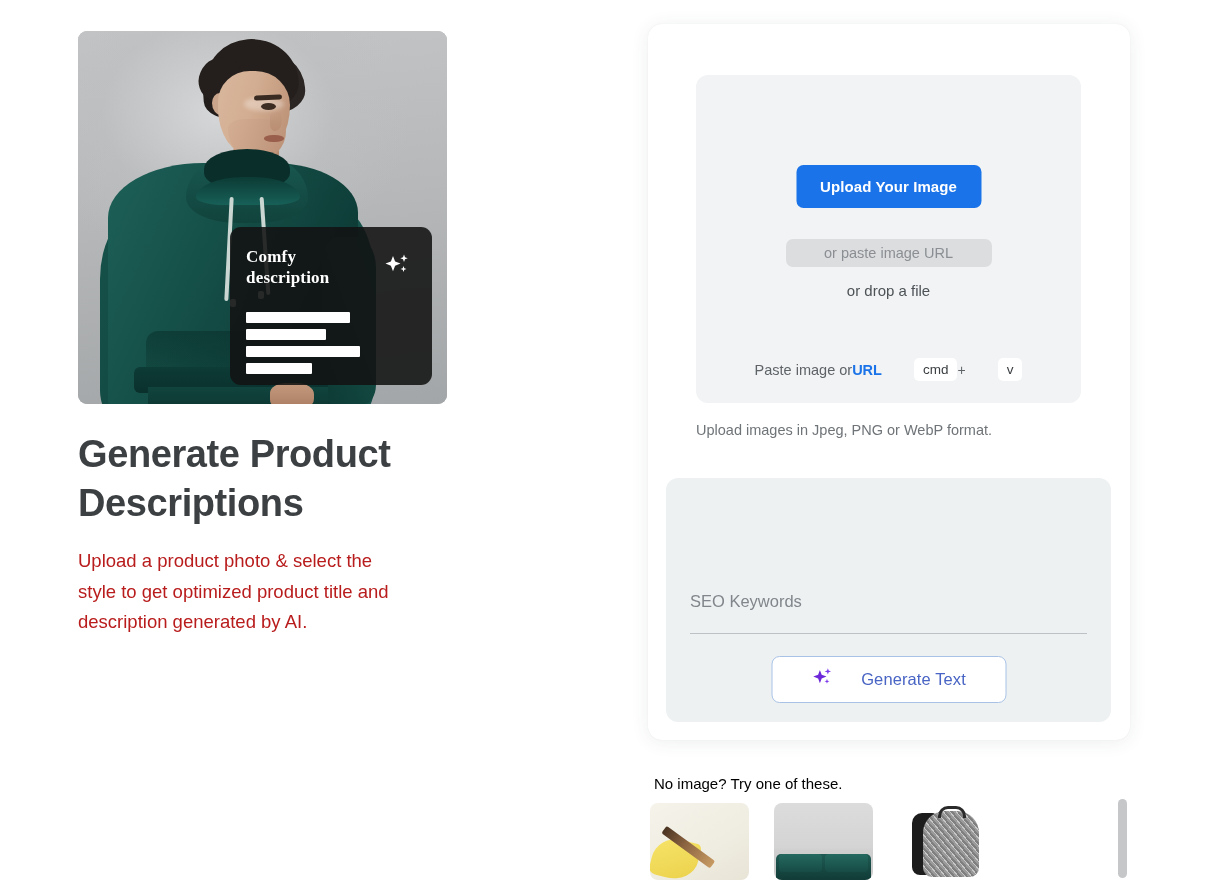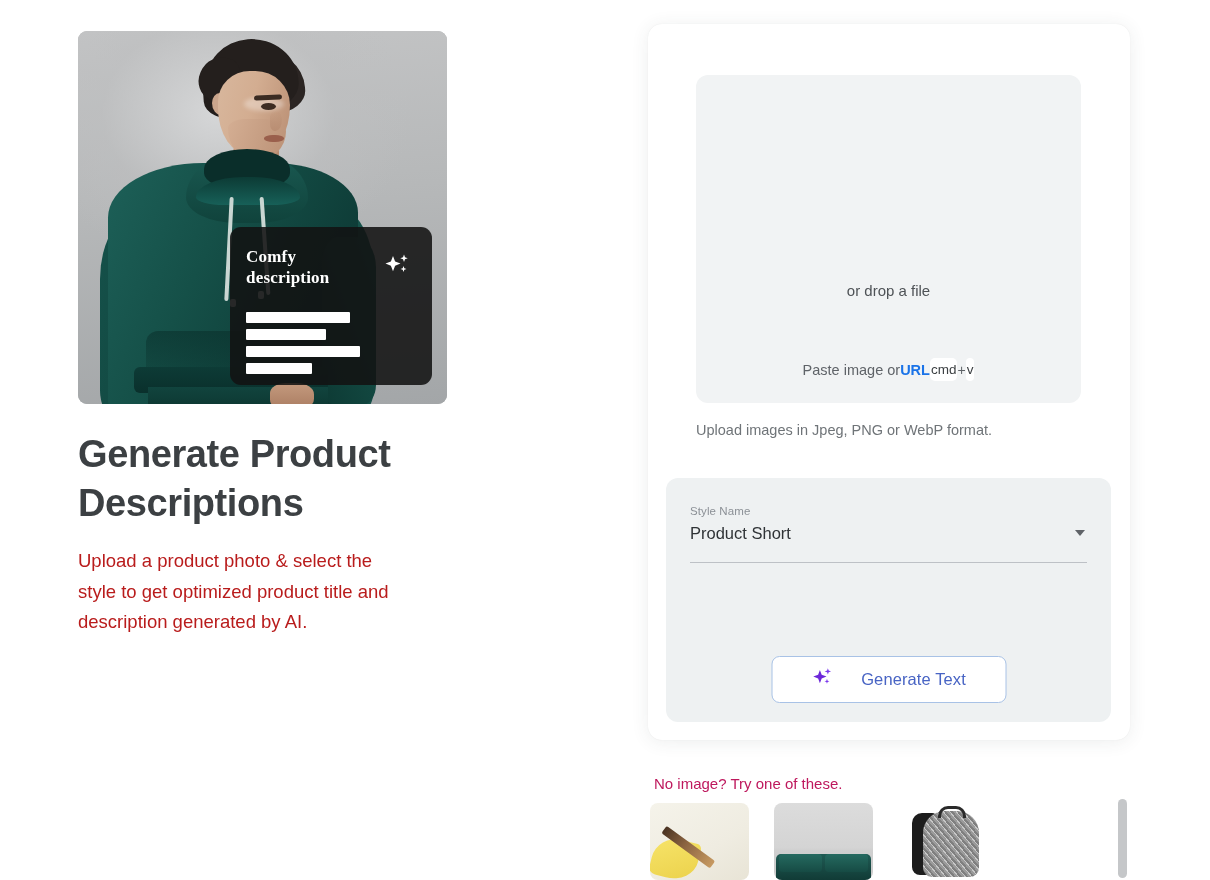--- a/index.html
+++ b/index.html
@@ -269,23 +269,24 @@
   }
   .paste-row .url-link {
     color: #1a73e8;
     font-weight: 700;
     text-decoration: none;
     cursor: pointer;
   }
   .kbd {
     background: #ffffff;
     border-radius: 5px;
-    padding: 4px 1px;
+    padding: 4px 9px;
     font-size: 13.5px;
     color: #3c4043;
+    margin-left: 32px;
   }
   .plus { color: #5f6368; font-size: 14px; }
 
   .format-note {
     position: absolute;
     left: 48px; top: 398px;
     font-size: 14.5px;
     color: #6f7478;
   }
 
@@ -347,21 +348,21 @@
     font-size: 16.5px;
     color: #4864c4;
     letter-spacing: 0.1px;
   }
 
   
   .suggest-title {
     position: absolute;
     left: 654px; top: 775px;
     font-size: 15px;
-    color: #be185d;
+    color: #000000;
   }
   .thumb-row {
     position: absolute;
     left: 650px; top: 803px;
     width: 480px; height: 77px;
     display: flex;
     gap: 25px;
     overflow: hidden;
   }
   .thumb {
@@ -483,43 +484,43 @@
       </div>
     </div>
 
     <h1 class="hero-title">Generate Product Descriptions</h1>
     <p class="hero-sub">Upload a product photo &amp; select the style to get optimized product title and description generated by AI.</p>
   </div>
 
   <div class="right-card">
 
     <div class="upload-zone">
-
+      <button class="upload-btn">Upload Your Image</button>
+
+      <input class="url-pill" type="text" placeholder="or paste image URL" style="">
 
       <div class="drop-text">or drop a file</div>
 
       <div class="paste-row">
         <span>Paste image or</span>
         <a class="url-link" href="#">URL</a>
         <span class="kbd">cmd</span>
         <span class="plus">+</span>
         <span class="kbd">v</span>
       </div>
     </div>
 
     <div class="format-note">Upload images in Jpeg, PNG or WebP format.</div>
 
     <div class="form-panel">
 
-      <div class="field select-field">
-        <span class="field-label">Style Name</span>
-        <span class="field-value">Product Short</span>
-        <span class="caret"></span>
+
+      <div class="field keywords-field">
+        <span class="field-placeholder">SEO Keywords</span>
       </div>
-
 
       <div class="generate-btn">
         <span>
           <svg viewBox="0 0 26 26" width="23" height="23" aria-hidden="true">
             <path d="M9.5 4.5 L11.5 10 L17 12 L11.5 14 L9.5 19.5 L7.5 14 L2 12 L7.5 10 Z" fill="#6d28d9"></path>
             <path d="M18.5 2.5 L19.4 5.2 L22.1 6.1 L19.4 7 L18.5 9.7 L17.6 7 L14.9 6.1 L17.6 5.2 Z" fill="#7c3aed"></path>
             <path d="M17.5 14.5 L18.2 16.6 L20.3 17.3 L18.2 18 L17.5 20.1 L16.8 18 L14.7 17.3 L16.8 16.6 Z" fill="#7c3aed"></path>
           </svg>
         </span>
         <span class="label">Generate Text</span>

